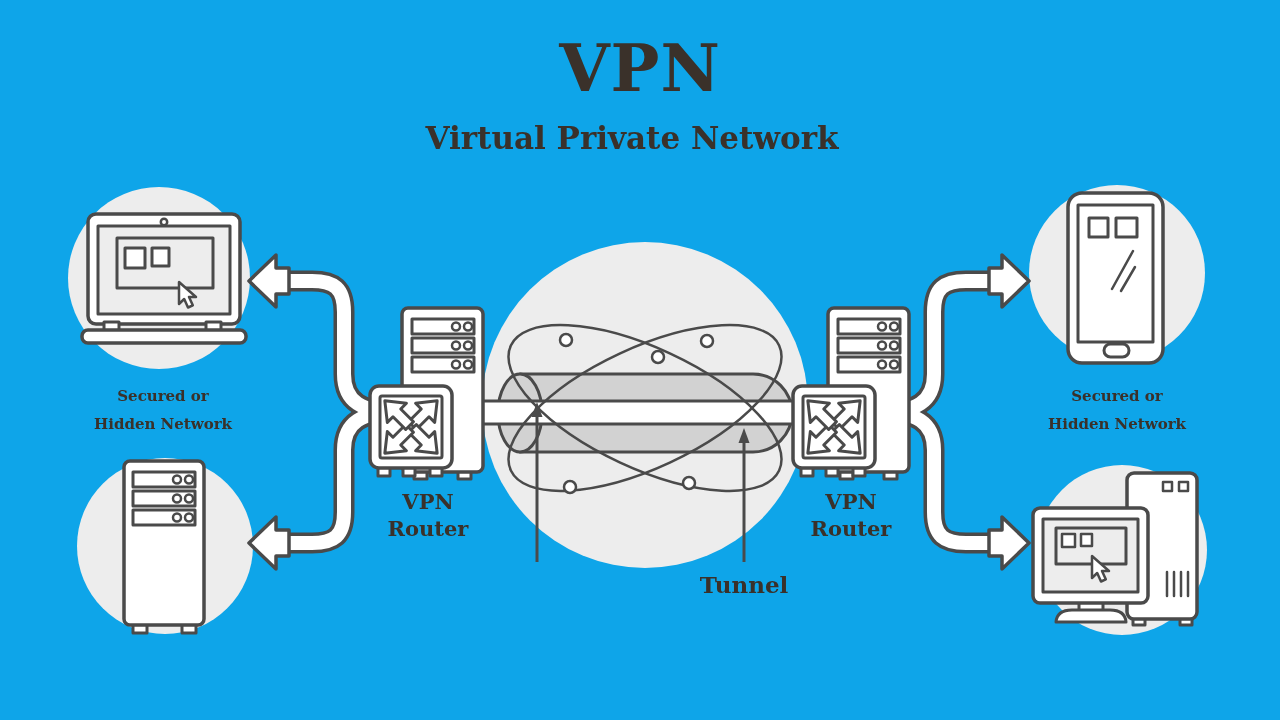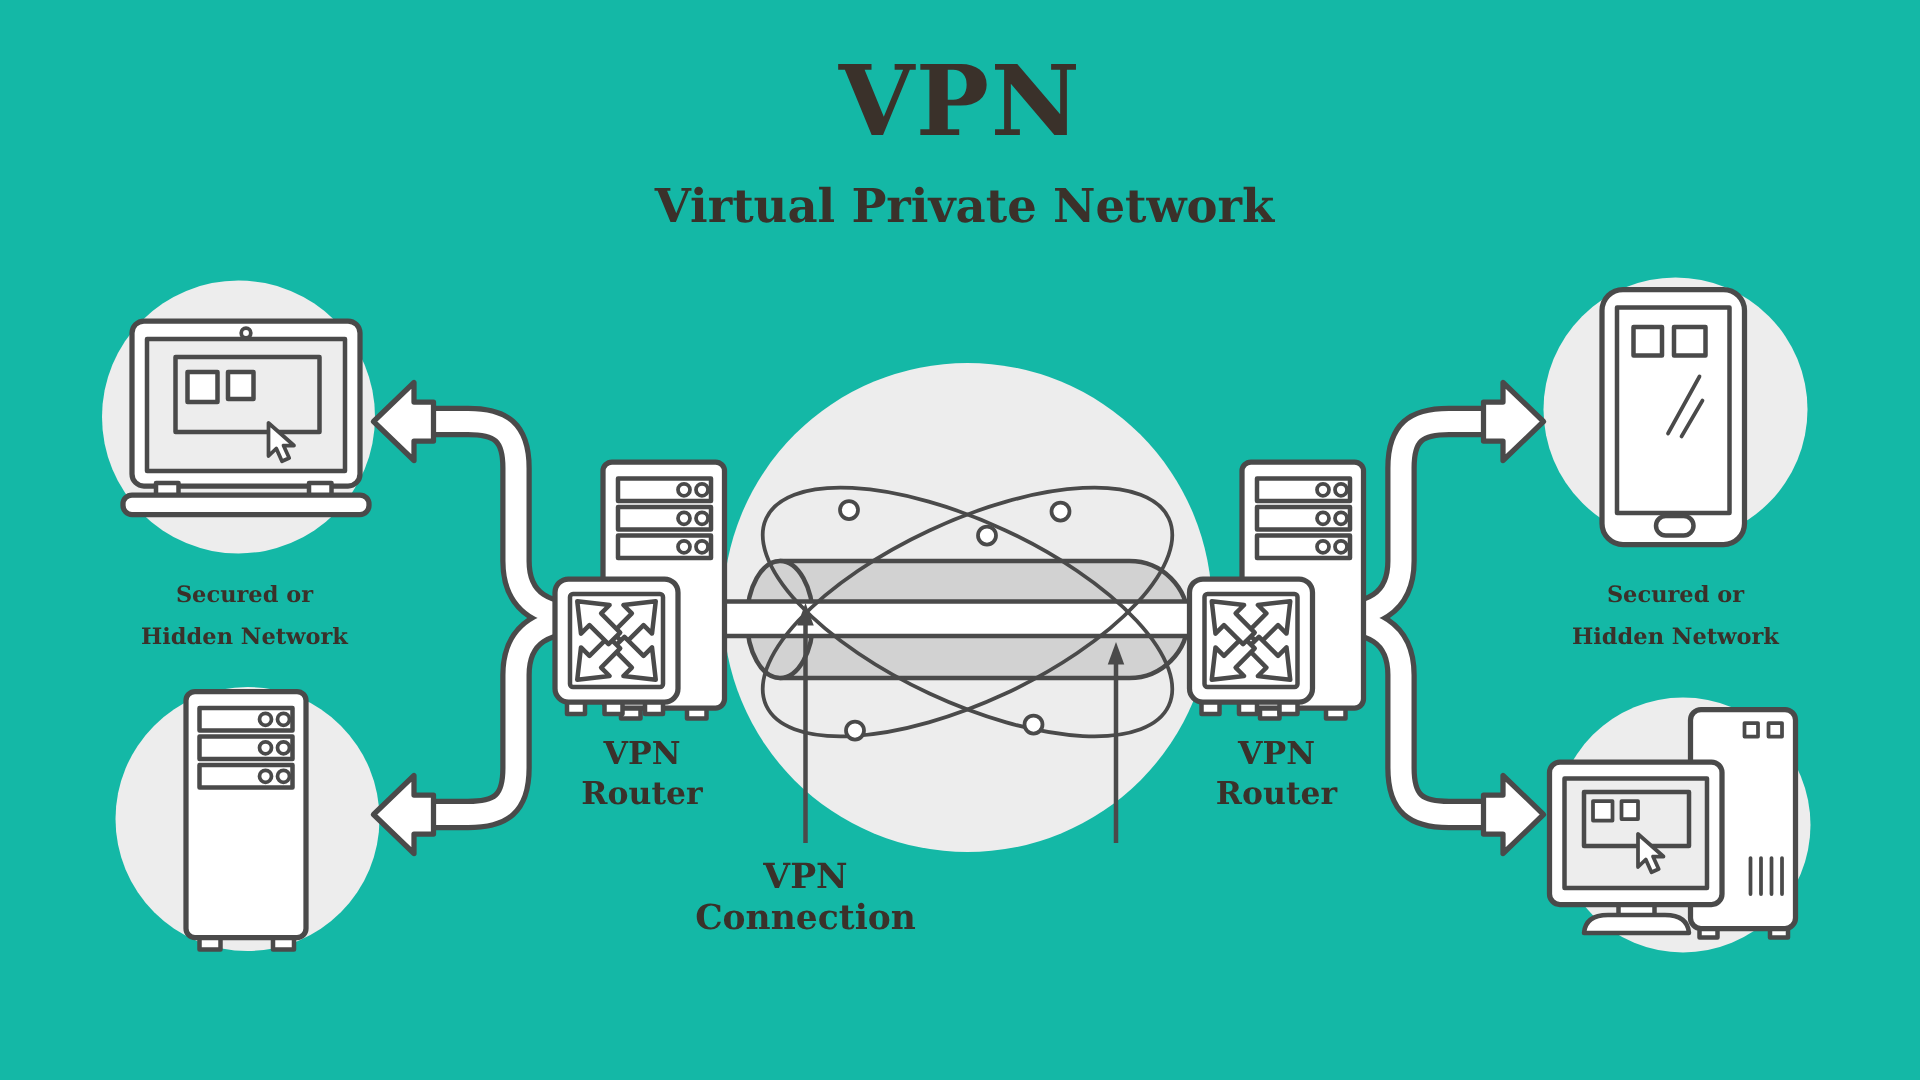--- a/index.html
+++ b/index.html
@@ -1,37 +1,37 @@
 <!DOCTYPE html>
 <html><head>
 <meta charset="utf-8">
 <style>
   html,body { margin:0; padding:0; background:#fff; }
   .canvas {
-    position:relative; width:1280px; height:720px; background:#14b8a6;
+    position:relative; width:1280px; height:720px; background:#0ea5e9;
     overflow:hidden; font-family:"DejaVu Serif","Liberation Serif",serif;
     color:#3a312a;
   }
   svg.diagram { position:absolute; left:0; top:0; }
 
   
   .ol   { stroke:#4a4a4a; fill:none; }
   .wf   { fill:#ffffff; }
   .gf   { fill:#ededed; }
   .tf   { fill:#d2d2d2; }
   .df   { fill:#4a4a4a; }
   .sw35 { stroke-width:3.5; stroke-linejoin:round; }
   .sw3  { stroke-width:3;   stroke-linejoin:round; }
   .sw25 { stroke-width:2.5; stroke-linejoin:round; stroke-linecap:round; }
   .tube-d { stroke:#4a4a4a; stroke-width:21; fill:none; }
   .tube-w { stroke:#ffffff; stroke-width:14; fill:none; }
 
   .lbl { position:absolute; text-align:center; font-weight:bold; color:#3a312a; }
   .lbl-title    { left:390px; top:30px;  width:500px; font-size:65px; letter-spacing:1px; }
-  .lbl-subtitle { left:343px; top:120px; width:600px; font-size:31px; }
+  .lbl-subtitle { left:332px; top:120px; width:600px; font-size:31px; }
   .lbl-internet { left:560px; top:292px; width:200px; font-size:24px; }
   .lbl-vpnconn  { left:437px; top:571px; width:200px; font-size:23px; }
   .lbl-tunnel   { left:664px; top:571px; width:160px; font-size:23px; }
   .lbl-net      { width:240px; font-size:15px; line-height:28px; }
   .lbl-net-left  { left:43px;  top:382px; }
   .lbl-net-right { left:997px; top:382px; }
   .lbl-router   { width:140px; font-size:21px; line-height:27px; }
   .lbl-router-left  { left:358px; top:488px; }
   .lbl-router-right { left:781px; top:488px; }
 </style>
@@ -197,21 +197,21 @@
     <g>
       <line x1="537" y1="562" x2="537" y2="415" class="ol sw3"></line>
       <polygon points="537,402 531.5,417 542.5,417" class="df"></polygon>
       <line x1="744" y1="562" x2="744" y2="441" class="ol sw3"></line>
       <polygon points="744,428 738.5,443 749.5,443" class="df"></polygon>
     </g>
   </svg>
 
   <div class="lbl lbl-title">VPN</div>
   <div class="lbl lbl-subtitle">Virtual Private Network</div>
-  <div class="lbl lbl-vpnconn">VPN Connection</div>
+  <div class="lbl lbl-tunnel">Tunnel</div>
 
   <div class="lbl lbl-net lbl-net-left">
     <div>Secured or</div>
     <div>Hidden Network</div>
   </div>
   <div class="lbl lbl-net lbl-net-right">
     <div>Secured or</div>
     <div>Hidden Network</div>
   </div>
 

